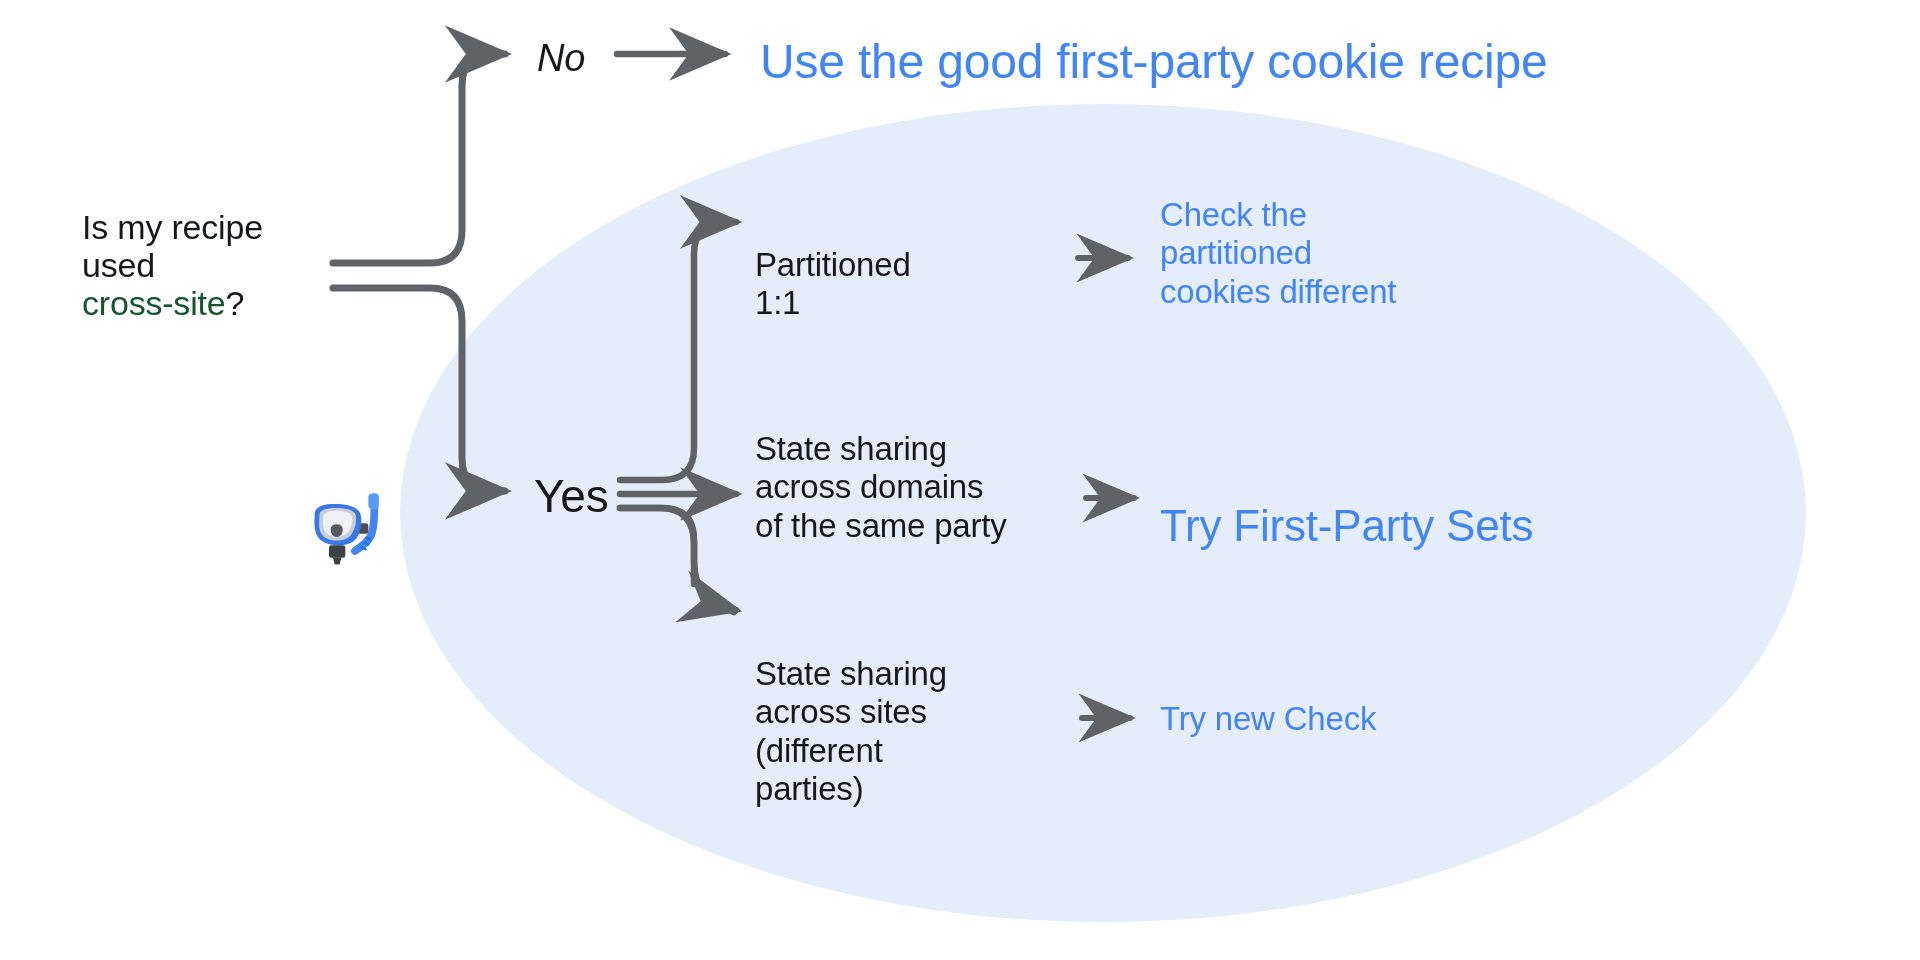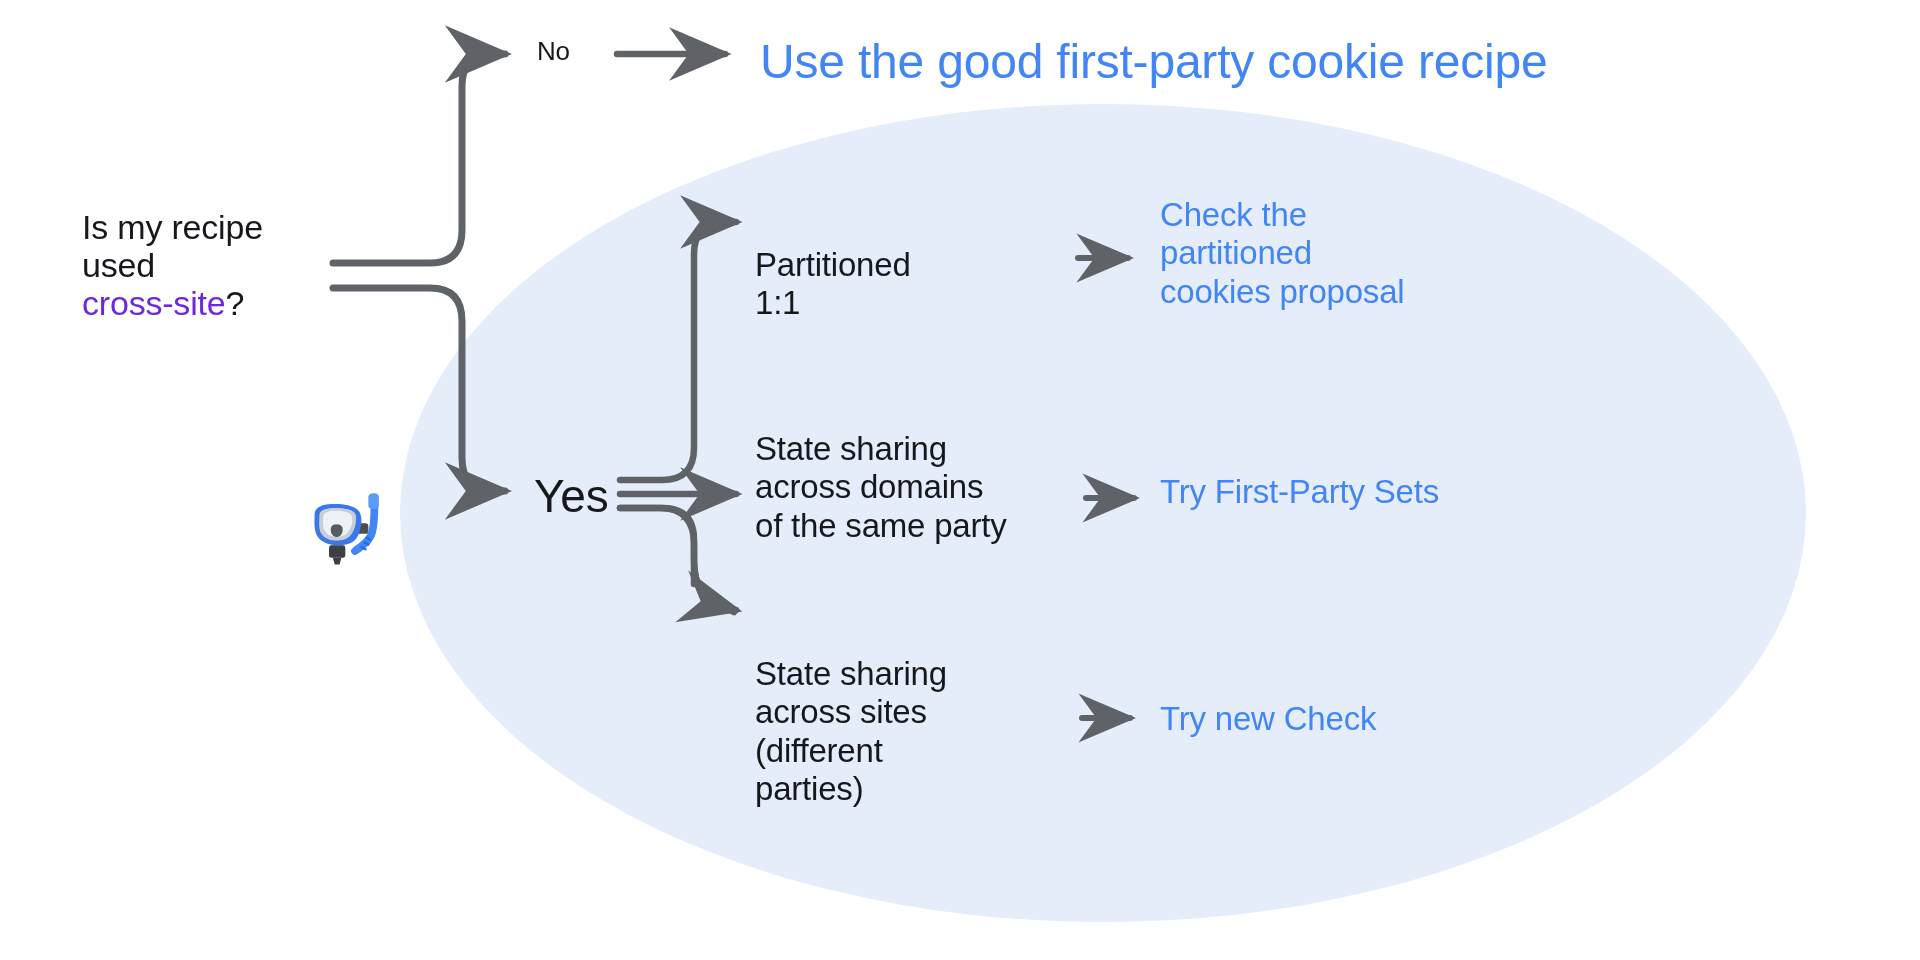--- a/index.html
+++ b/index.html
@@ -46,35 +46,36 @@
   }
   .dark {
     color: #16181c;
     font-weight: 500;
   }
   .link {
     color: #4285f4;
     font-weight: 500;
   }
   .accent-inline {
-    color: #6d28d9;
+    color: #14532d;
   }
 
   
   #question {
     left: 82px;
     top: 208px;
     font-size: 34px;
     line-height: 1.12;
     width: 300px;
   }
   #label-no {
     left: 537px;
     top: 36px;
-    font-size: 26px;
+    font-size: 38px;
+    font-style: italic;
   }
   #label-yes {
     left: 534px;
     top: 470px;
     font-size: 46px;
     text-align: right;
   }
   #out-first-party {
     left: 760px;
     top: 34px;
@@ -100,22 +101,22 @@
     width: 230px;
   }
   #out-partitioned {
     left: 1160px;
     top: 196px;
     font-size: 33px;
     width: 360px;
   }
   #out-fps {
     left: 1160px;
-    top: 473px;
-    font-size: 33px;
+    top: 500px;
+    font-size: 44px;
     white-space: nowrap;
   }
   #out-apis {
     left: 1160px;
     top: 700px;
     font-size: 33px;
     white-space: nowrap;
   }
   #diver-emoji {
     position: absolute;
@@ -178,21 +179,21 @@
   <div id="branch-domains" class="node dark">State sharing
 across domains
 of the same party</div>
   <div id="branch-sites" class="node dark">State sharing
 across sites
 (different
 parties)</div>
 
   <div id="out-partitioned" class="node link">Check the
 partitioned
-cookies proposal</div>
+cookies different</div>
   <div id="out-fps" class="node link">Try First-Party Sets</div>
   <div id="out-apis" class="node link">Try new Check</div>
 
   <svg id="diver-emoji" viewBox="0 0 100 100">
 
     <path d="M72,16 C72,16 73,40 70,52 C67,64 56,68 52,72" fill="none" stroke="#4285f4" stroke-width="8" stroke-linecap="round"></path>
     <rect x="66" y="12" width="11" height="16" rx="4" fill="#5b9bf8"></rect>
 
     <path d="M64,58 L68,60 M62,63 L66,65 M59,68 L63,70" stroke="#1a73e8" stroke-width="2.5" stroke-linecap="round" fill="none"></path>
 

